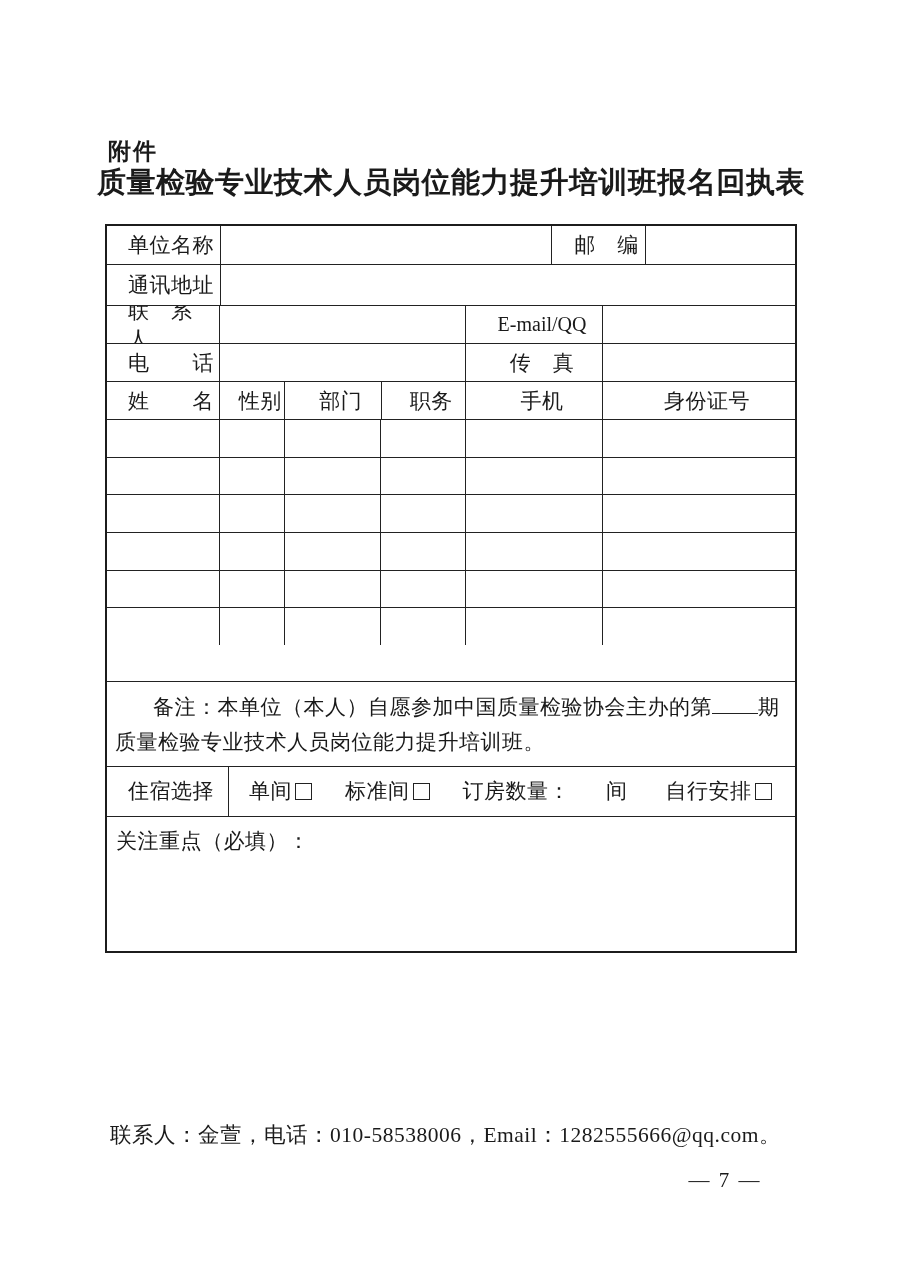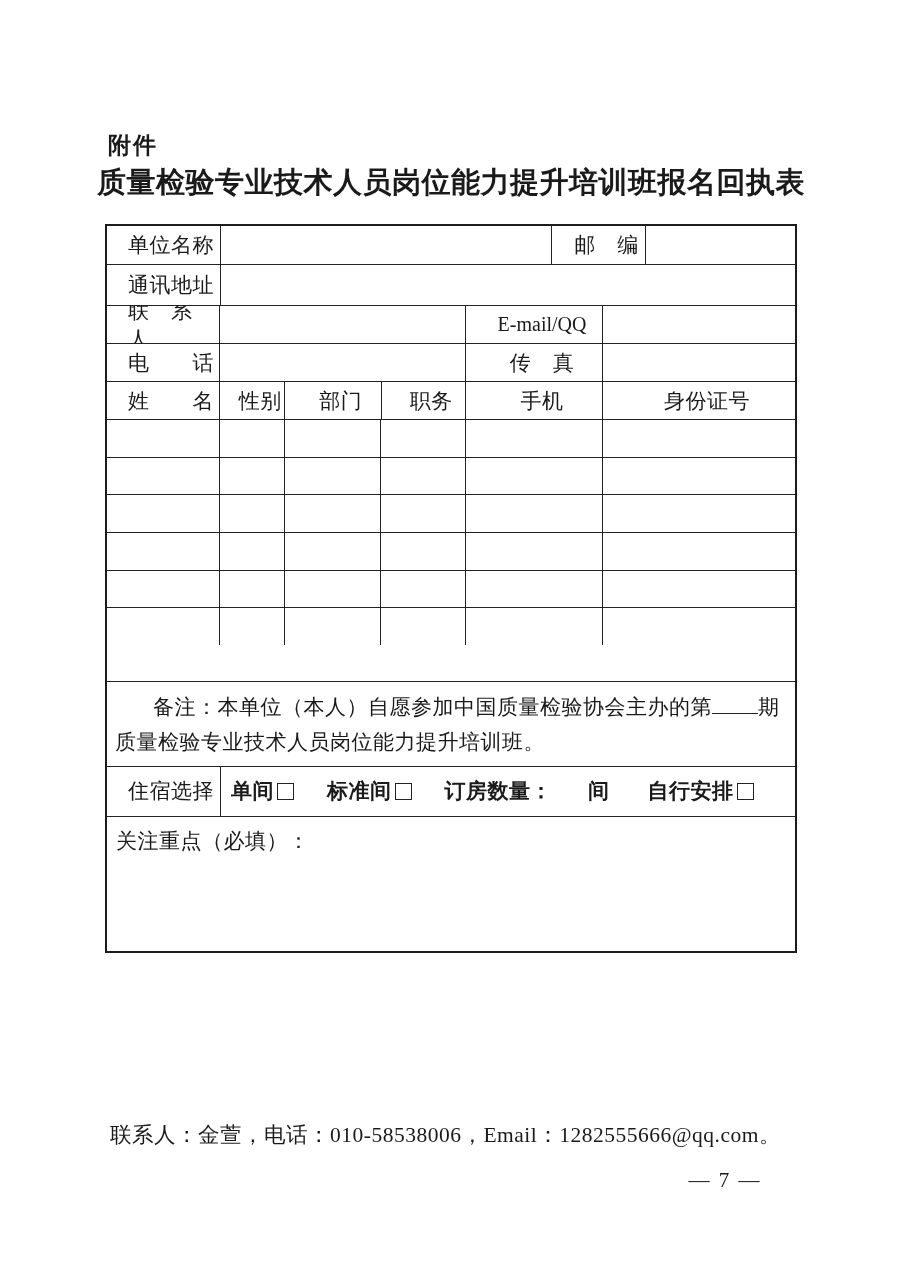--- a/index.html
+++ b/index.html
@@ -4,21 +4,21 @@
 <style>
   * { margin:0; padding:0; box-sizing:border-box; }
   html,body { width:900px; height:1272px; background:#ffffff; }
   body {
     position:relative;
     font-family:"Liberation Serif","DejaVu Serif",serif;
     color:#1a1a1a;
     -webkit-font-smoothing:antialiased;
   }
   .attachment {
-    position:absolute; left:108px; top:130px;
+    position:absolute; left:108px; top:136px;
     font-family:"Liberation Sans","DejaVu Sans",sans-serif;
     font-weight:bold; font-size:23px; letter-spacing:2px;
   }
   .doc-title {
     position:absolute; left:95px; top:163px; width:712px;
     text-align:center;
     font-family:"Liberation Sans","DejaVu Sans",sans-serif;
     font-weight:bold; font-size:29px; letter-spacing:0.5px;
     white-space:nowrap;
   }
@@ -30,37 +30,37 @@
   .tr { display:flex; border-top:1.5px solid #222; align-items:stretch; }
   .tr:first-child { border-top:none; }
   .td { border-left:1.5px solid #222; display:flex; align-items:center; overflow:hidden; }
   .td:first-child { border-left:none; }
   .lbl { padding-left:21px; }
   .ctr { justify-content:center; padding-left:16px; }
   .w113{width:113px;} .w65{width:65px;} .w97{width:97px;} .w85{width:85px;}
   .w138{width:138px;} .w194{width:194px;} .w247{width:247px;}
   .w94{width:94px;} .w150{width:150px;}
   .flex1{flex:1;}
-  .h38{height:38px;} .h41{height:41px;} .h50{height:50px;}
+  .h38{height:38px;} .h41{height:41px;} .h50{height:50px;gap:8px;}
   .person{height:37.67px;}
   .email-font{ font-size:20px; letter-spacing:0; }
   .section { border-top:1.5px solid #222; display:block; }
   .remark-sec { height:85px; padding:11px 6px 0 8px;margin-top:36px; }
   .remark-line1 { text-indent:38px; white-space:nowrap; }
   .remark-line2 { margin-top:7px; }
   .blank-line {
     display:inline-block; width:46px; height:1em;
     border-bottom:1.5px solid #222; vertical-align:baseline;
   }
   .cbox {
     display:inline-block; width:17px; height:17px;
     border:1.7px solid #222; margin-left:3px; vertical-align:-2px;
     background:#fff;
   }
-  .accom-content { padding-left:10px; white-space:nowrap;font-weight:bold; }
+  .accom-content { padding-left:20px; white-space:nowrap; }
   .gsp33{display:inline-block;width:33px;} .gsp36{display:inline-block;width:36px;}
   .gsp38{display:inline-block;width:38px;}
   .focus-sec { height:135px; padding:10px 8px 0 9px; }
   .decl-sec { height:189px; }
   .decl-statement { padding-top:16px; text-indent:38px; }
   .decl-seal { margin:27px 0 0 300px; }
   .decl-sign { margin:24px 0 0 300px; }
   .decl-date { margin:23px 0 0 512px; letter-spacing:1px; }
   .footer-contact {
     position:absolute; left:110px; top:1120px;

